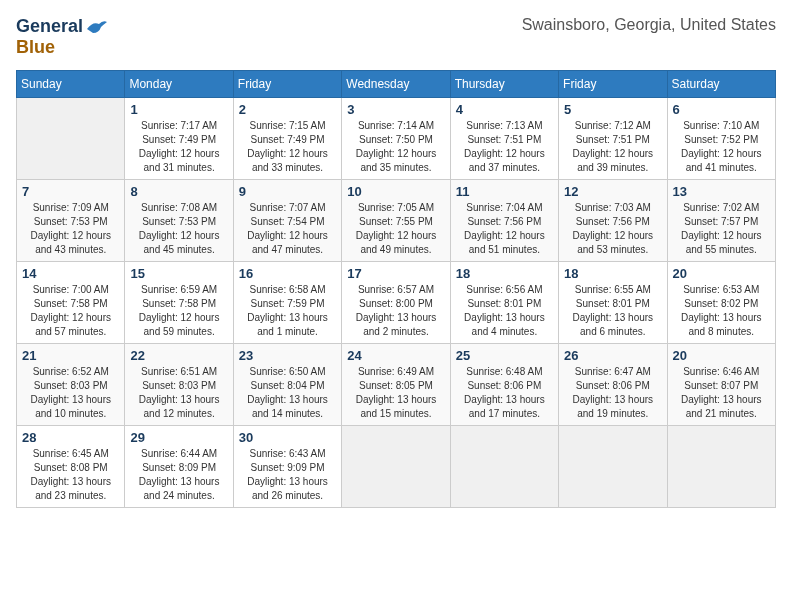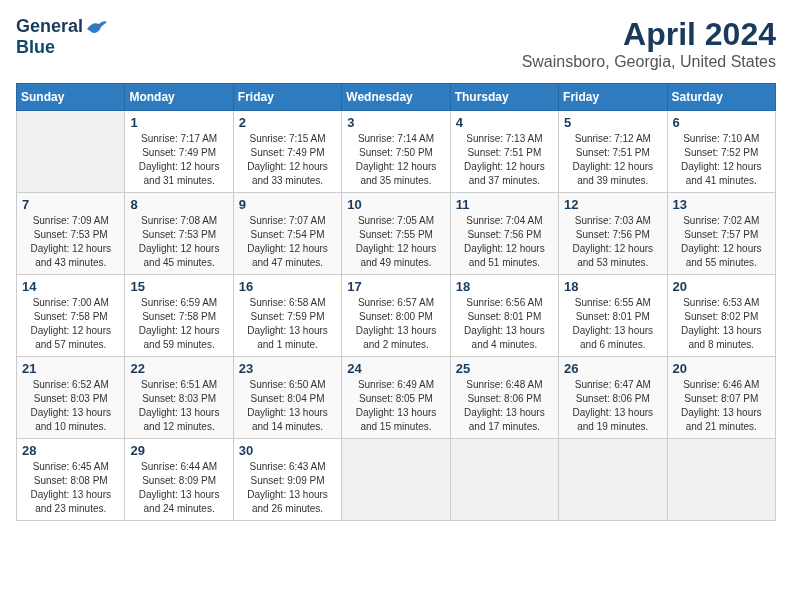--- a/index.html
+++ b/index.html
@@ -17,21 +17,21 @@
       margin-bottom: 12px;
     }
     .logo-general {
       font-size: 18px;
       font-weight: bold;
       color: #1a3a5c;
     }
     .logo-blue {
       font-size: 18px;
       font-weight: bold;
-      color: #0c4a6e;
+      color: #a16207;
     }
     .title-area {
       text-align: right;
     }
     .month-year {
       font-size: 32px;
       font-weight: bold;
       color: #1a3a5c;
     }
     .location {
@@ -42,21 +42,21 @@
       width: 100%;
       border-collapse: collapse;
       font-size: 11px;
     }
     thead th {
       background-color: #2e7bbf;
       color: #fff;
       padding: 6px 4px;
       text-align: left;
       font-size: 12px;
-      font-weight: bold;
+      font-weight: normal;
       border: 1px solid #2568a3;
     }
     tbody td {
       border: 1px solid #ccc;
       vertical-align: top;
       padding: 4px 5px;
       width: 14.28%;
       min-height: 80px;
       background: #fff;
     }
@@ -103,21 +103,20 @@
       <div class="logo-line1">
         <span class="logo-general">General</span>
         <svg width="22" height="18" viewBox="0 0 22 18" style="margin-left:2px;margin-top:-2px;">
           <path d="M2,10 Q8,2 14,5 Q18,1 22,3 Q18,6 16,8 Q14,14 8,14 Z" fill="#2e7bbf"></path>
         </svg>
       </div>
       <span class="logo-blue">Blue</span>
     </div>
   </div>
   <div class="title-area">
-    <div class="month-year">April 2024</div>
     <div class="location">Swainsboro, Georgia, United States</div>
   </div>
 </div>
 
 <table>
   <thead>
     <tr id="header-row">
     <th>Sunday</th>
         <th>Monday</th>
         <th>Friday</th>

